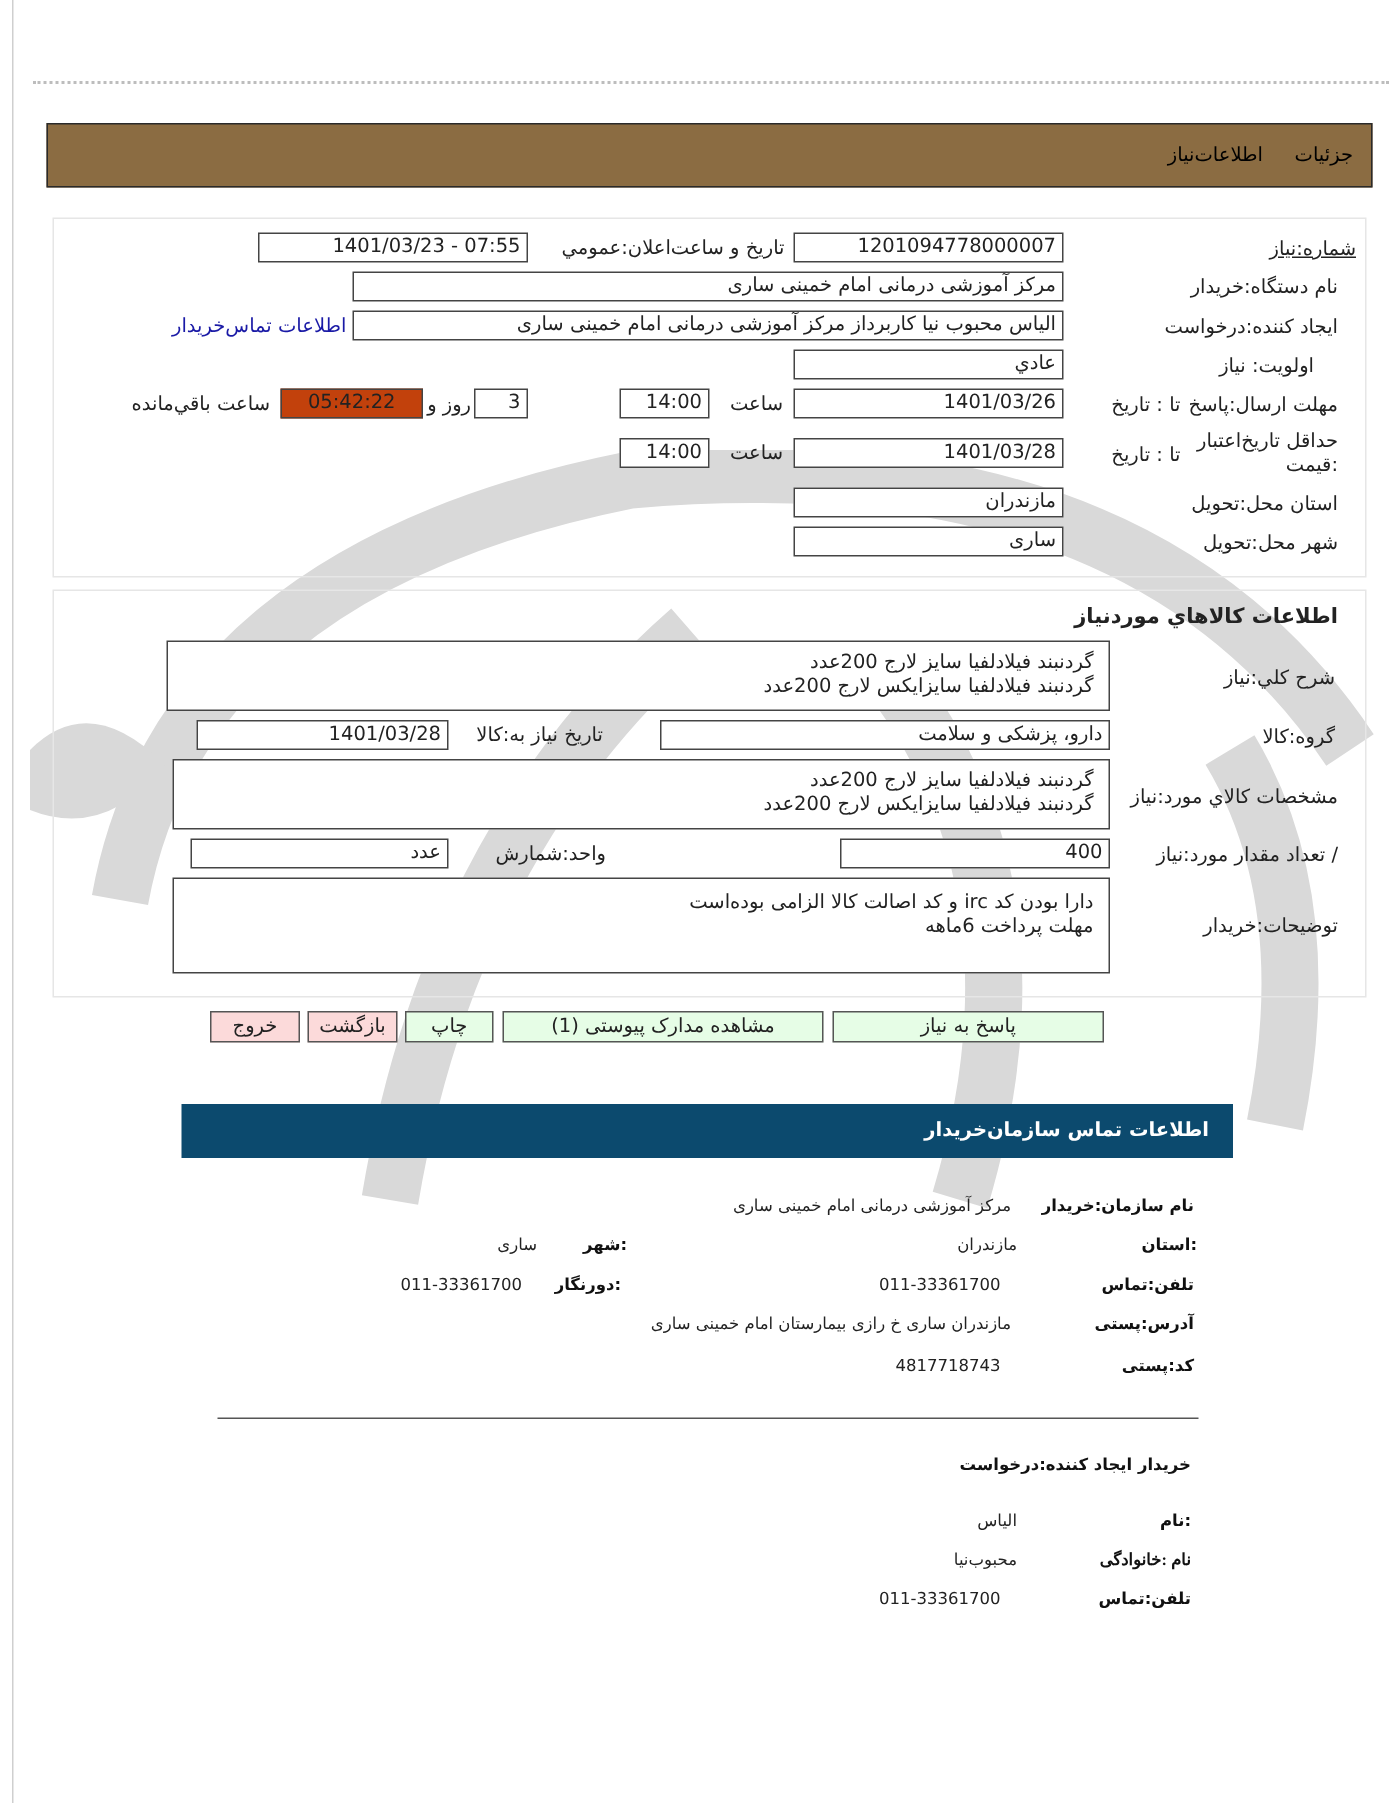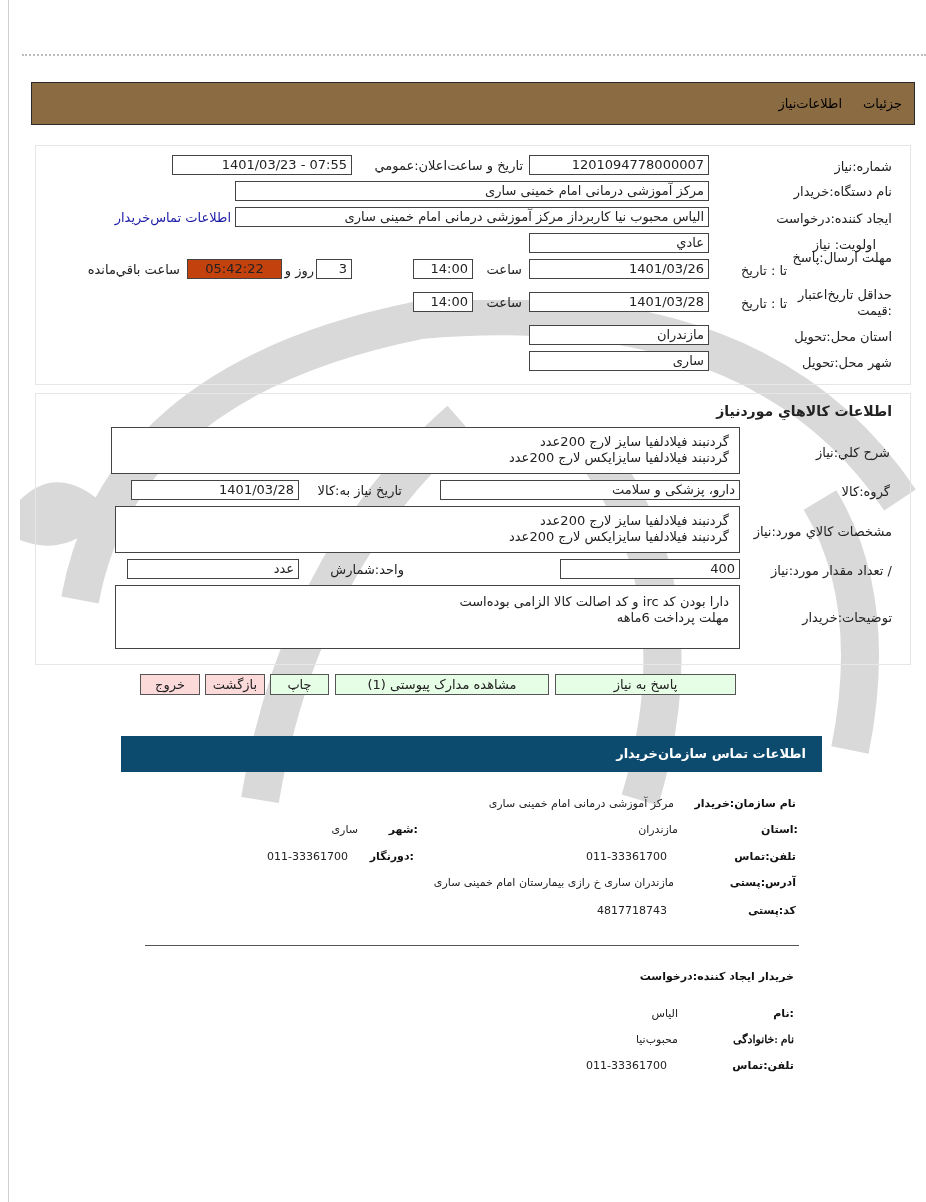--- a/index.html
+++ b/index.html
@@ -45,36 +45,36 @@
   <path d="M20 200 Q60 160 110 210 Q70 260 20 240 Z" fill="#d9d9d9"></path>
 </svg>
 
 <div class="hdr">
   <span style="right:12px">جزئیات</span>
   <span style="right:72px">اطلاعات‌نیاز</span>
 </div>
 
 <div class="panel" style="top:145px;height:238px;"></div>
 
-<div class="lbl" style="right:34px;top:159px;">شماره‌:نیاز</div>
+<div class="lbl" style="right:22px;top:159px;text-decoration:underline;">شماره‌:نیاز</div>
 <div class="box ltr" style="left:529px;top:155px;width:180px;">1201094778000007</div>
 <div class="lbl" style="right:403px;top:158px;">تاریخ و ساعت‌اعلان‌:عمومي</div>
 <div class="box ltr" style="left:172px;top:155px;width:180px;">1401/03/23 - 07:55</div>
 
 <div class="lbl" style="right:34px;top:184px;">نام دستگاه‌:خریدار</div>
 <div class="box" style="left:235px;top:181px;width:474px;">مرکز آموزشی درمانی امام خمینی ساری</div>
 
 <div class="lbl" style="right:34px;top:211px;">ایجاد کننده‌:درخواست</div>
 <div class="box" style="left:235px;top:207px;width:474px;">الیاس محبوب نیا کاربرداز مرکز آموزشی درمانی امام خمینی ساری</div>
 <div class="link" style="right:695px;top:210px;">اطلاعات تماس‌خریدار</div>
 
 <div class="lbl" style="right:50px;top:237px;">اولویت: نیاز</div>
 <div class="box" style="left:529px;top:233px;width:180px;">عادي</div>
 
-<div class="lbl" style="right:34px;top:250px;text-align:center;">مهلت ارسال‌:پاسخ</div>
+<div class="lbl" style="right:34px;top:263px;text-align:center;">مهلت ارسال‌:پاسخ</div>
 <div class="lbl" style="right:139px;top:263px;">تا : تاریخ</div>
 <div class="box ltr" style="left:529px;top:259px;width:180px;">1401/03/26</div>
 <div class="lbl" style="right:404px;top:262px;">ساعت</div>
 <div class="box ltr" style="left:413px;top:259px;width:60px;">14:00</div>
 <div class="box ltr" style="left:316px;top:259px;width:36px;">3</div>
 <div class="lbl" style="right:612px;top:263px;">روز و</div>
 <div class="box ltr" style="left:187px;top:259px;width:95px;background:#c2410c;text-align:center;">05:42:22</div>
 <div class="lbl" style="right:746px;top:262px;">ساعت باقي‌مانده</div>
 
 <div class="lbl" style="right:34px;top:287px;">حداقل تاریخ‌اعتبار</div>

